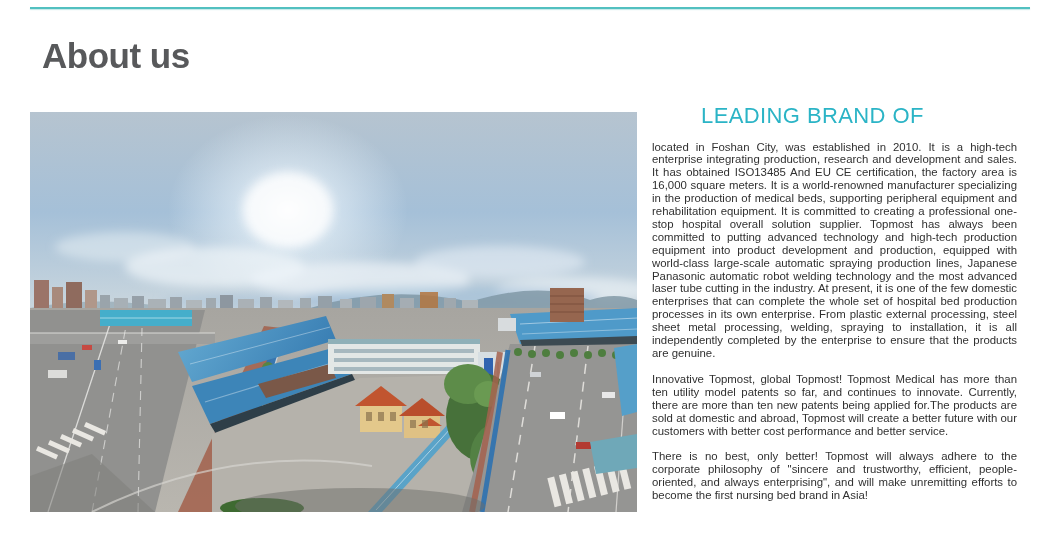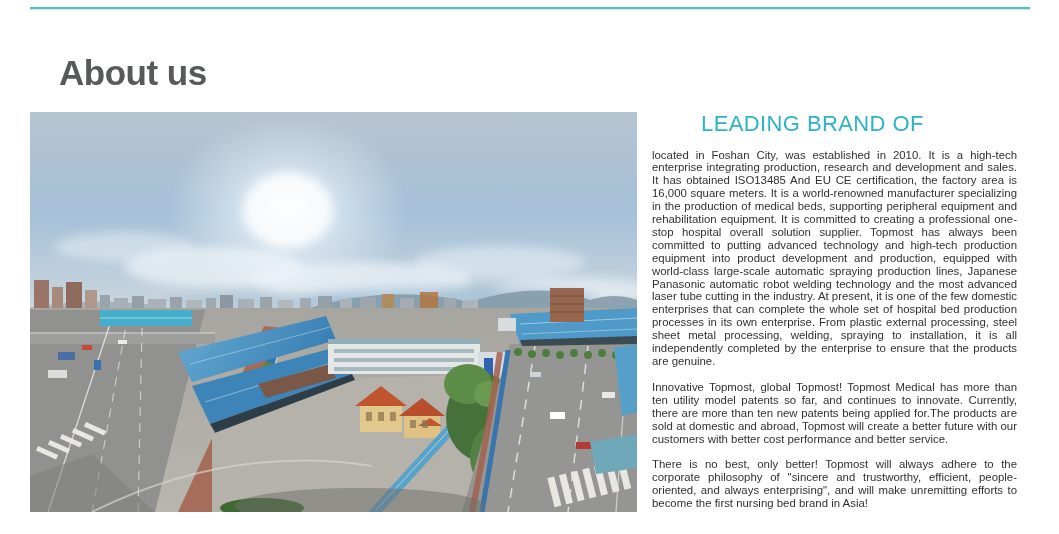--- a/index.html
+++ b/index.html
@@ -14,33 +14,33 @@
     font-family:"Liberation Sans", sans-serif;
     position:relative;
     overflow:hidden;
   }
   .top-rule{
     position:absolute;left:30px;top:7px;width:1000px;height:2px;
     background:var(--accent);
     box-shadow:0 1px 1px rgba(82,192,192,.35);
   }
   .page-title{
-    position:absolute;left:42px;top:36px;margin:17px;
+    position:absolute;left:42px;top:36px;margin:0;
     font-size:35px;font-weight:700;color:#58595b;letter-spacing:-0.5px;
   }
   .panorama{
     position:absolute;left:30px;top:112px;width:607px;height:400px;
     overflow:hidden;background:#a5c0d8;
   }
   .panorama svg{display:block;width:100%;height:100%;}
   .about-col{
     position:absolute;left:652px;top:103px;width:377px;
   }
   .lead-heading{
-    margin:8px 0 12px 0;padding-left:49px;
+    margin:0 0 12px 0;padding-left:49px;
     font-size:22px;line-height:25.5px;font-weight:400;
     color:var(--heading-color);letter-spacing:0.4px;
   }
   .about-col p{
     margin:0 12px 13px 0;
     font-size:11.4px;line-height:12.9px;
     color:#303030;text-align:justify;
   }
 </style>
 </head>

